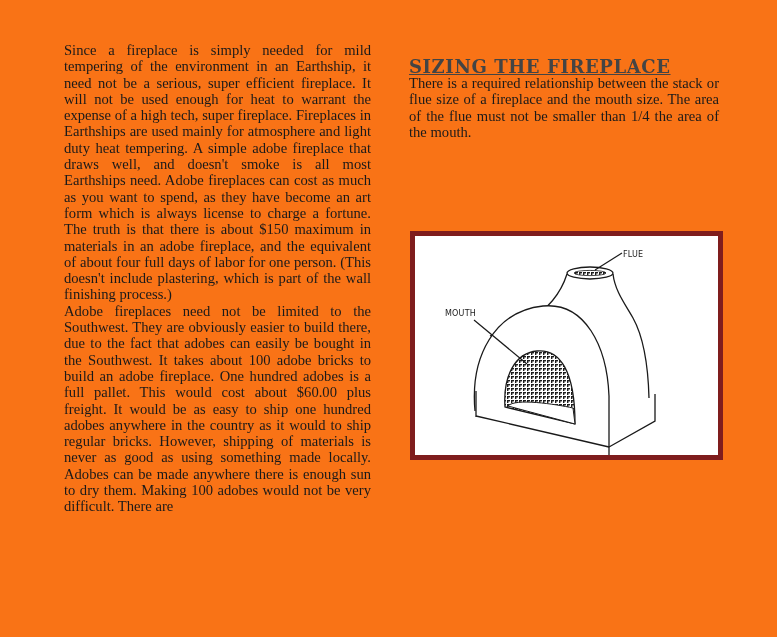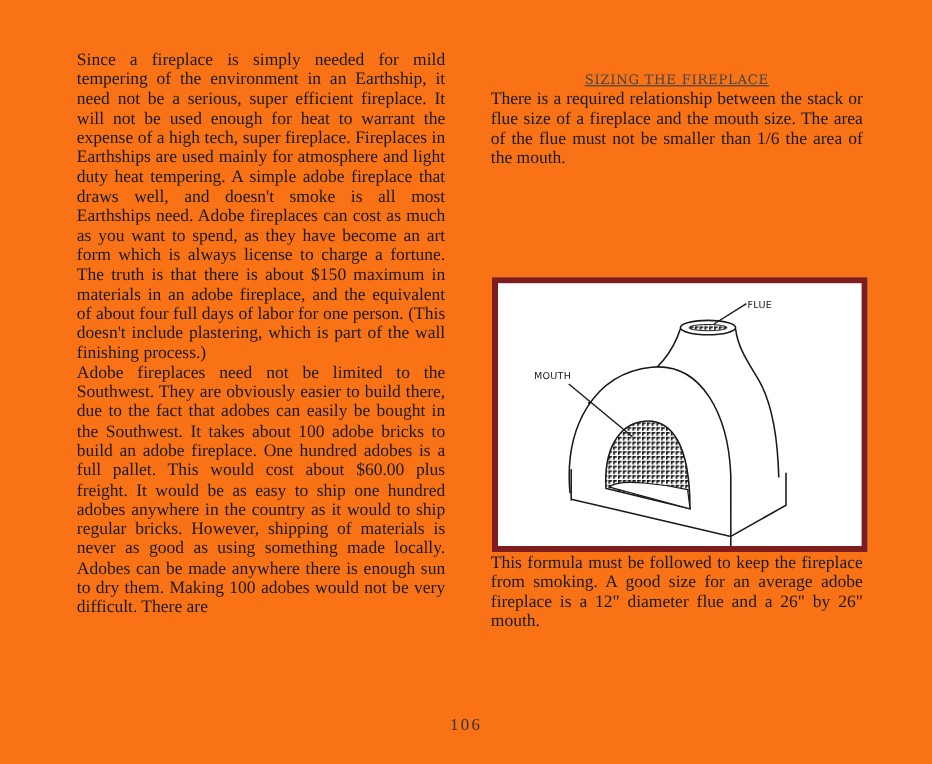--- a/index.html
+++ b/index.html
@@ -13,27 +13,27 @@
     color: #1a1a1a;
     text-align: justify;
   }
   .col p { margin: 0; }
   .col-left { left: 64px; top: 42px; width: 307px; }
   .col-left p + p { margin-top: 0; }
   .col-right { left: 409px; top: 42px; width: 310px; }
   .heading {
     margin-top: 17px;
     font-family: "DejaVu Serif", serif;
-    font-size: 11px;
-    font-weight: normal;
+    font-size: 18px;
+    font-weight: bold;
     letter-spacing: 0.6px;
     text-decoration: underline;
     color: #444;
     line-height: 16px;
-    text-align: center;
+    text-align: left;
   }
   .figure {
     position: absolute;
     left: 410px; top: 231px;
     width: 303px; height: 219px;
     border: 5px solid #7f1d1d;
     background: #ffffff;
   }
   .figure svg { position: absolute; left: 0; top: 0; }
   .after-fig { position: absolute; left: 409px; top: 461px; width: 310px; }
@@ -58,21 +58,21 @@
 
 <div class="page">
 
   <div class="col col-left">
     <p>Since a fireplace is simply needed for mild tempering of the environment in an Earthship, it need not be a serious, super efficient fireplace.  It will not be used enough for heat to warrant the expense of a high tech, super fireplace. Fireplaces in Earthships are used mainly for atmosphere and light duty heat tempering.  A simple adobe fireplace that draws well, and doesn't smoke is all most Earthships need.  Adobe fireplaces can cost as much as you want to spend, as they have become an art form which is always license to charge a fortune.  The truth is that there is about $150 maximum in materials in an adobe fireplace, and the equivalent of about four full days of labor for one person.  (This doesn't include plastering, which is part of the wall finishing process.)</p>
     <p>Adobe fireplaces need not be limited to the Southwest.  They are obviously easier to build there, due to the fact that adobes can easily be bought in the Southwest.  It takes about 100 adobe bricks to build an adobe fireplace.  One hundred adobes is a full pallet.  This would cost about $60.00 plus freight.  It would be as easy to ship one hundred adobes anywhere in the country as it would to ship regular bricks.  However, shipping of materials is never as good as using something made locally.  Adobes can be made anywhere there is enough sun to dry them.  Making 100 adobes would not be very difficult.  There are</p>
   </div>
 
   <div class="col col-right">
     <div class="heading">SIZING THE FIREPLACE</div>
-    <p>There is a required relationship between the stack or flue size of a fireplace and the mouth size. The area of the flue must not be smaller than 1/6 the area of the mouth.</p>
+    <p>There is a required relationship between the stack or flue size of a fireplace and the mouth size. The area of the flue must not be smaller than 1/4 the area of the mouth.</p>
   </div>
 
   <div class="figure">
     <svg width="303" height="219" viewBox="0 0 303 219">
       <defs>
         <pattern id="hatch" width="4" height="4" patternUnits="userSpaceOnUse">
           <rect width="4" height="4" fill="#ffffff"></rect>
           <rect width="3" height="1.4" fill="#1d1d1d"></rect>
           <rect width="1.4" height="3" fill="#1d1d1d"></rect>
         </pattern>
@@ -95,18 +95,14 @@
       <line x1="61" y1="155" x2="61" y2="181" stroke="#1a1a1a" stroke-width="1.3"></line>
 
       <path d="M90,171 C88,140 100,117 122,115 C145,113 160,135 160,188 L90,171 Z" fill="url(#hatch)" stroke="#1a1a1a" stroke-width="1.3"></path>
       <path d="M93,170 C100,162 140,168 158,172 L160,188 Z" fill="#ffffff" stroke="#1a1a1a" stroke-width="1"></path>
 
       <line x1="59" y1="84" x2="112" y2="128" stroke="#1a1a1a" stroke-width="1.2"></line>
       <text class="fig-label" x="30" y="80">MOUTH</text>
     </svg>
   </div>
 
-  <div class="col after-fig">
-    <p>This formula must be followed to keep the fireplace from smoking.  A good size for an average adobe fireplace is a 12" diameter flue and a 26" by 26" mouth.</p>
-  </div>
 
-  <div class="page-number">106</div>
 </div>
 
 </body></html>

